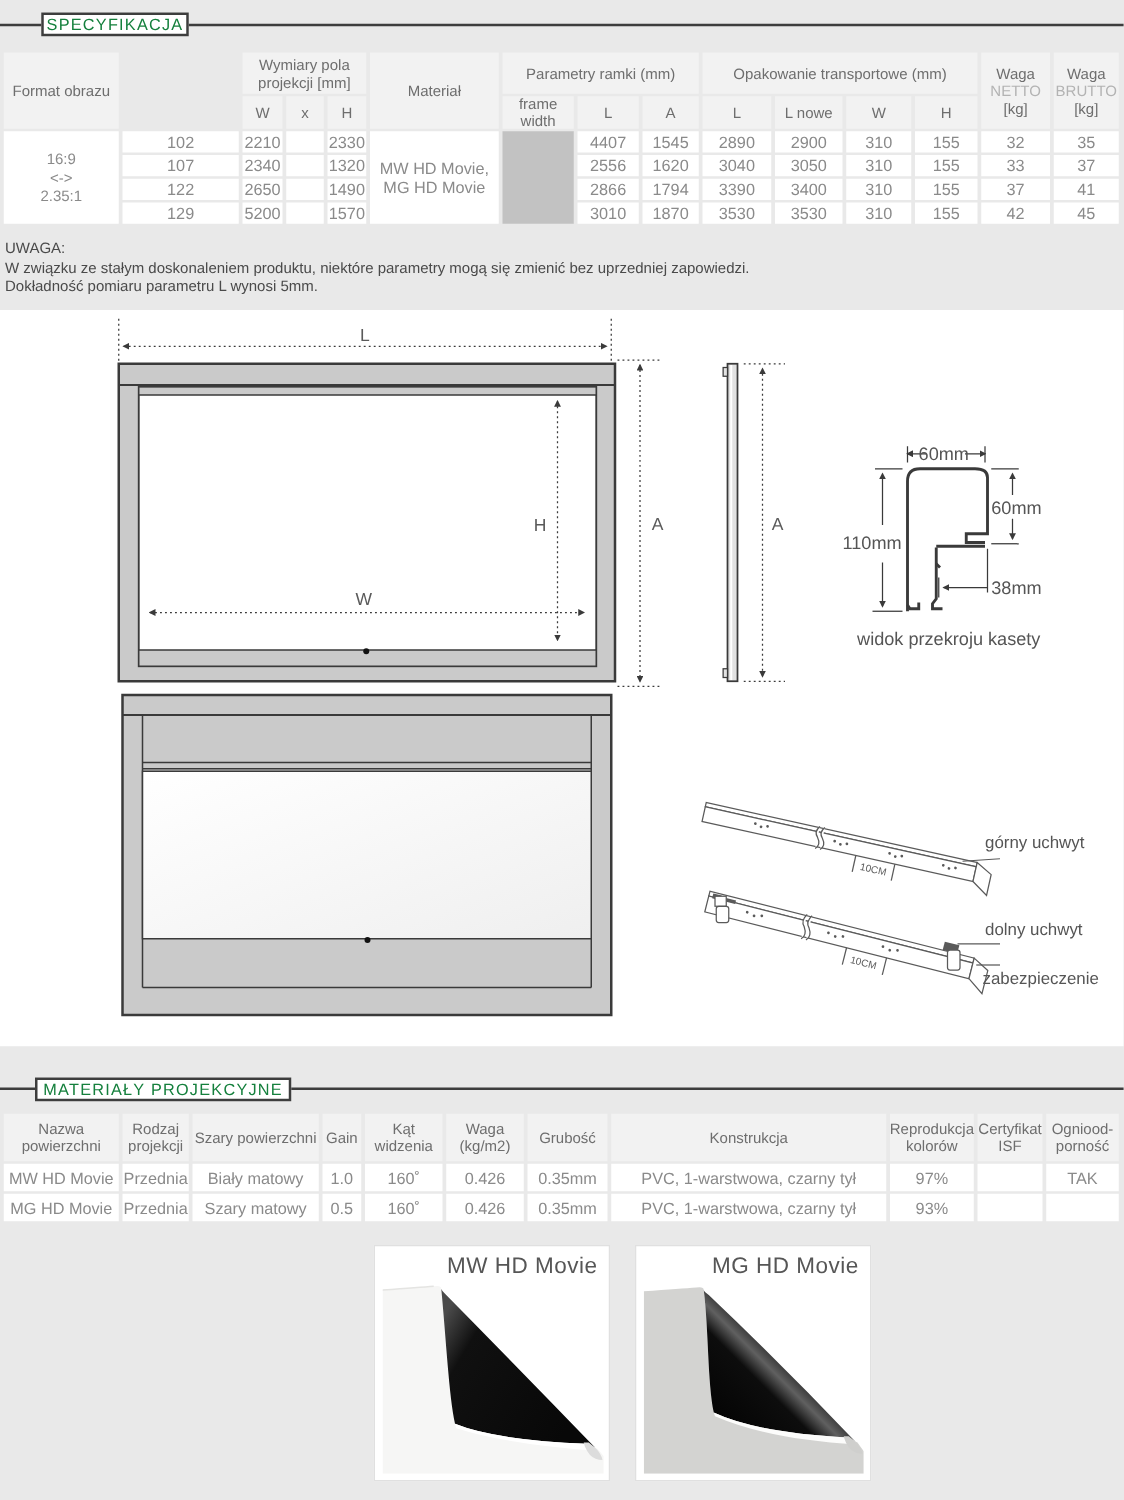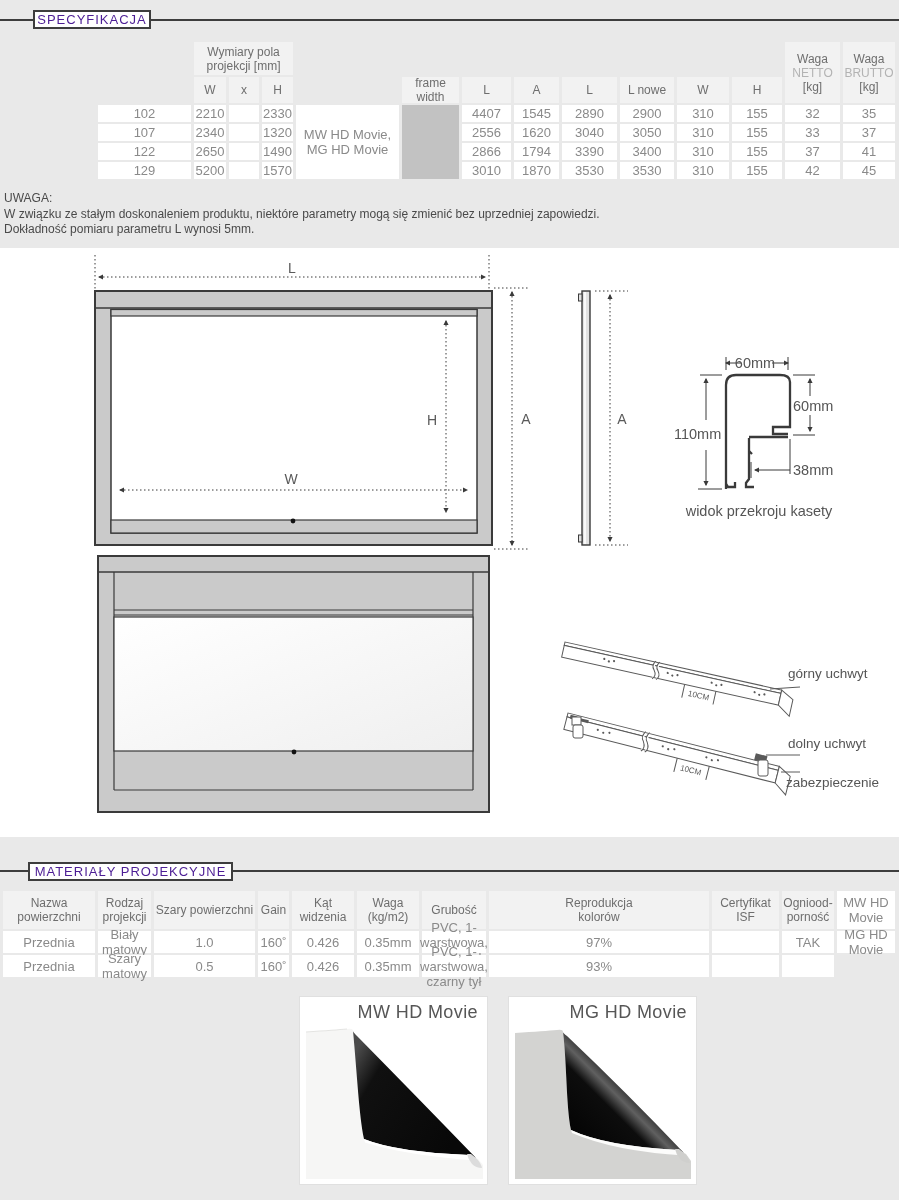--- a/index.html
+++ b/index.html
@@ -1,56 +1,63 @@
 <!DOCTYPE html>
 <html><head>
 <meta charset="utf-8">
 <style>
 html,body{margin:0;padding:0}
 body{width:899px;height:1200px;background:#e9e9e9;font-family:"Liberation Sans",sans-serif;position:relative;overflow:hidden}
 .rule{position:absolute;left:0;width:899px;height:2px;background:#3d3d3d}
-.secbox{position:absolute;background:#fff;border:2px solid #3d3d3d;color:#4c1d95;font-size:13px;letter-spacing:1px;display:flex;align-items:center;justify-content:center}
+.secbox{position:absolute;background:#fff;border:2px solid #3d3d3d;color:#15803d;font-size:13px;letter-spacing:1px;display:flex;align-items:center;justify-content:center}
 .grid{position:absolute;display:grid;gap:2px 3px}
 .grid div{display:flex;flex-direction:column;align-items:center;justify-content:center;text-align:center}
 .h{background:#f2f2f2;color:#6e6e6e;font-size:12px;line-height:14px}
 .d{background:#fff;color:#8a8a8a;font-size:13px}
 .lt{color:#b3b3b3}
 #t1{left:3px;top:42px;grid-template-columns:92px 93px 32px 30px 31px 103px 57px 49px 45px 55px 54px 52px 50px 55px 52px;grid-template-rows:33px 26px 17px 17px 17px 17px}
 #t2{left:3px;top:891px;grid-template-columns:92px 53px 101px 31px 62px 62px 64px 220px 67px 52px 58px;grid-template-rows:38px 22px 22px}
 #uwaga{position:absolute;left:4px;top:191px;font-size:12px;line-height:15.5px;color:#4a4a4a}
 #panel{position:absolute;left:0;top:248px;width:899px;height:589px;background:#fff}
 .card{position:absolute;top:996px;width:189px;height:189px;background:#fff;border:1px solid #e0e0e0;box-sizing:border-box}
 </style>
 </head>
 <body>
 <div class="rule" style="top:19px"></div>
 <div class="secbox" style="left:33px;top:10px;width:114px;height:15px">SPECYFIKACJA</div>
 
 <div class="grid" id="t1">
+<div class="h" style="grid-area:1/1/3/2">Format obrazu</div>
 <div class="h" style="grid-area:1/3/2/6">
       <span>Wymiary pola<br>projekcji [mm]</span>
     </div>
+<div class="h" style="grid-area:1/6/3/7">Materiał</div>
+<div class="h" style="grid-area:1/7/2/10">Parametry ramki (mm)</div>
+<div class="h" style="grid-area:1/10/2/14">Opakowanie transportowe (mm)</div>
 <div class="h" style="grid-area:1/14/3/15">
       <span>Waga<br><span class="lt">NETTO</span><br>[kg]</span>
     </div>
 <div class="h" style="grid-area:1/15/3/16">
       <span>Waga<br><span class="lt">BRUTTO</span><br>[kg]</span>
     </div>
 <div class="h" style="grid-area:2/3">W</div>
     <div class="h" style="grid-area:2/4">x</div>
     <div class="h" style="grid-area:2/5">H</div>
 <div class="h" style="grid-area:2/7">
       <span>frame<br>width</span>
     </div>
     <div class="h" style="grid-area:2/8">L</div>
     <div class="h" style="grid-area:2/9">A</div>
 <div class="h" style="grid-area:2/10">L</div>
     <div class="h" style="grid-area:2/11">L nowe</div>
     <div class="h" style="grid-area:2/12">W</div>
     <div class="h" style="grid-area:2/13">H</div>
+<div class="d" style="grid-area:3/1/7/2;font-size:12px;line-height:15px">
+      <span>16:9<br>&lt;-&gt;<br>2.35:1</span>
+    </div>
 <div class="d" style="grid-area:3/6/7/7">
       <span>MW HD Movie,<br>MG HD Movie</span>
     </div>
 <div style="grid-area:3/7/7/8;background:#c2c2c2"></div>
 <div class="d" style="grid-area:3/2">102</div>
     <div class="d" style="grid-area:3/3">2210</div>
     <div class="d" style="grid-area:3/4"></div>
     <div class="d" style="grid-area:3/5">2330</div>
 <div class="d" style="grid-area:3/8">4407</div>
     <div class="d" style="grid-area:3/9">1545</div>
@@ -269,20 +276,21 @@
     </div>
 <div class="h">Szary powierzchni</div>
 <div class="h">Gain</div>
 <div class="h">
       <span>Kąt<br>widzenia</span>
     </div>
 <div class="h">
       <span>Waga<br>(kg/m2)</span>
     </div>
 <div class="h">Grubość</div>
+<div class="h">Konstrukcja</div>
 <div class="h">
       <span>Reprodukcja<br>kolorów</span>
     </div>
 <div class="h">
       <span>Certyfikat<br>ISF</span>
     </div>
 <div class="h">
       <span>Ogniood-<br>porność</span>
     </div>
 <div class="d">MW HD Movie</div>

